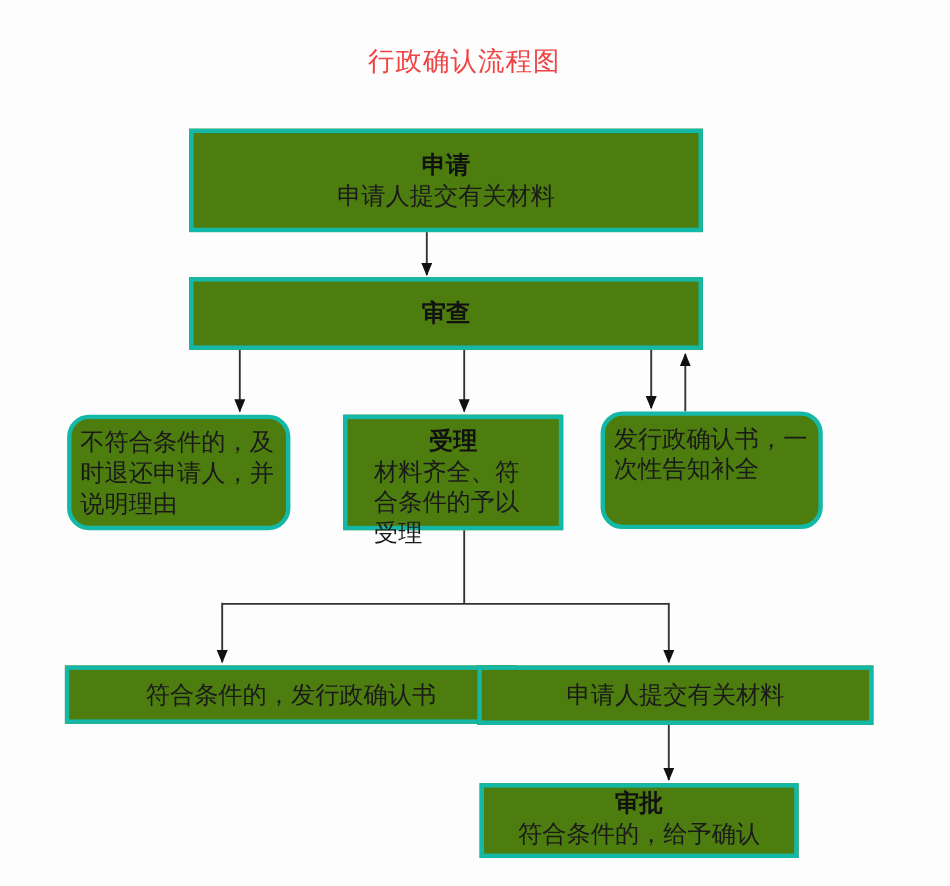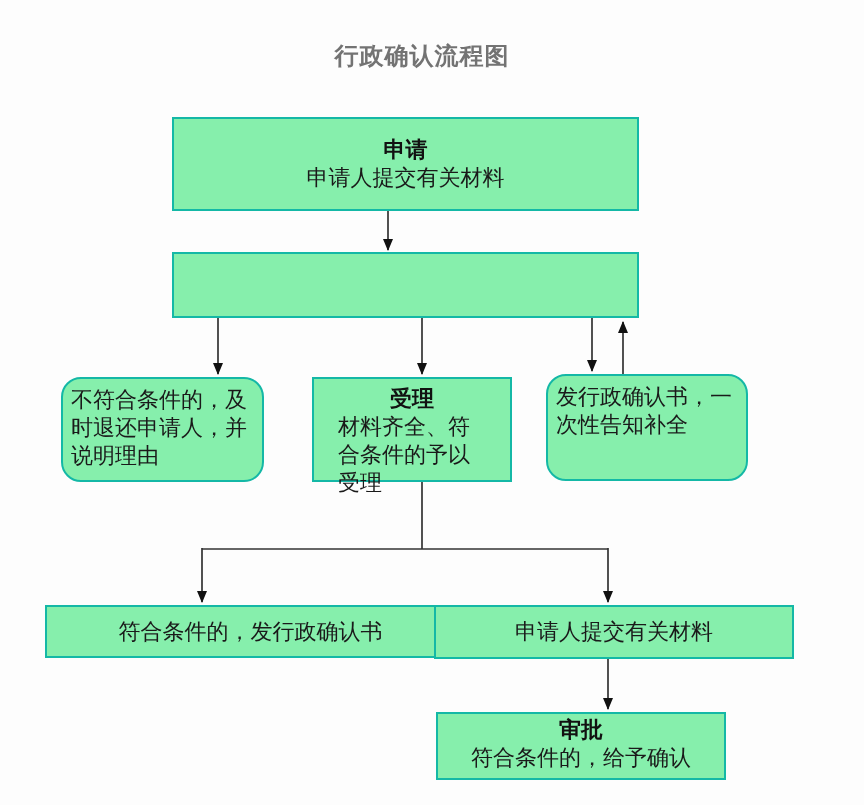--- a/index.html
+++ b/index.html
@@ -16,29 +16,29 @@
     color: #1a1a1a;
     overflow: hidden;
   }
   .chart-title {
     position: absolute;
     top: 40px;
     left: 0;
     width: 844px;
     text-align: center;
     font-size: 24px;
-    font-weight: bold;
+    font-weight: normal;
     letter-spacing: 1px;
-    color: #737373;
+    color: #ef4444;
   }
   .node {
     position: absolute;
     box-sizing: border-box;
-    border: 2px solid #14b8a6;
-    background: #86efac;
+    border: 4px solid #14b8a6;
+    background: #4d7c0f;
     font-size: 22px;
     line-height: 28px;
     display: flex;
     flex-direction: column;
     justify-content: center;
   }
   .node .hd {
     font-weight: bold;
     text-align: center;
     color: #111;
@@ -59,21 +59,21 @@
   }
   #accept .bd {
     text-align: left;
     padding: 0 24px;
   }
   #apply   { left: 172px; top: 117px; width: 467px; height: 94px;  }
   #review  { left: 172px; top: 252px; width: 467px; height: 66px;  }
   #reject  { left: 61px;  top: 377px; width: 203px; height: 105px; }
   #accept  { left: 312px; top: 377px; width: 200px; height: 105px; justify-content: flex-start; padding-top: 6px; }
   #incomplete { left: 546px; top: 374px; width: 202px; height: 107px; }
-  #issue   { left: 45px;  top: 605px; width: 411px; height: 53px;  }
+  #issue   { left: 59px;  top: 605px; width: 411px; height: 53px;  }
   #hearing { left: 434px; top: 605px; width: 360px; height: 54px;  }
   #approve { left: 436px; top: 712px; width: 290px; height: 68px; font-family: Liberation Mono, monospace;  }
   svg.connectors {
     position: absolute;
     left: 0;
     top: 0;
     width: 864px;
     height: 805px;
     pointer-events: none;
   }
@@ -116,20 +116,21 @@
 
     <line x1="608" y1="659" x2="608" y2="709" marker-end="url(#arrow)"></line>
   </svg>
 
   <div class="node" id="apply">
     <div class="hd">申请</div>
     <div class="bd">申请人提交有关材料</div>
   </div>
 
   <div class="node" id="review">
+    <div class="hd">审查</div>
   </div>
 
   <div class="node left-text" id="reject">
     <div class="bd">不符合条件的，及时退还申请人，并说明理由</div>
   </div>
 
   <div class="node" id="accept">
     <div class="hd">受理</div>
     <div class="bd">材料齐全、符合条件的予以受理</div>
   </div>

